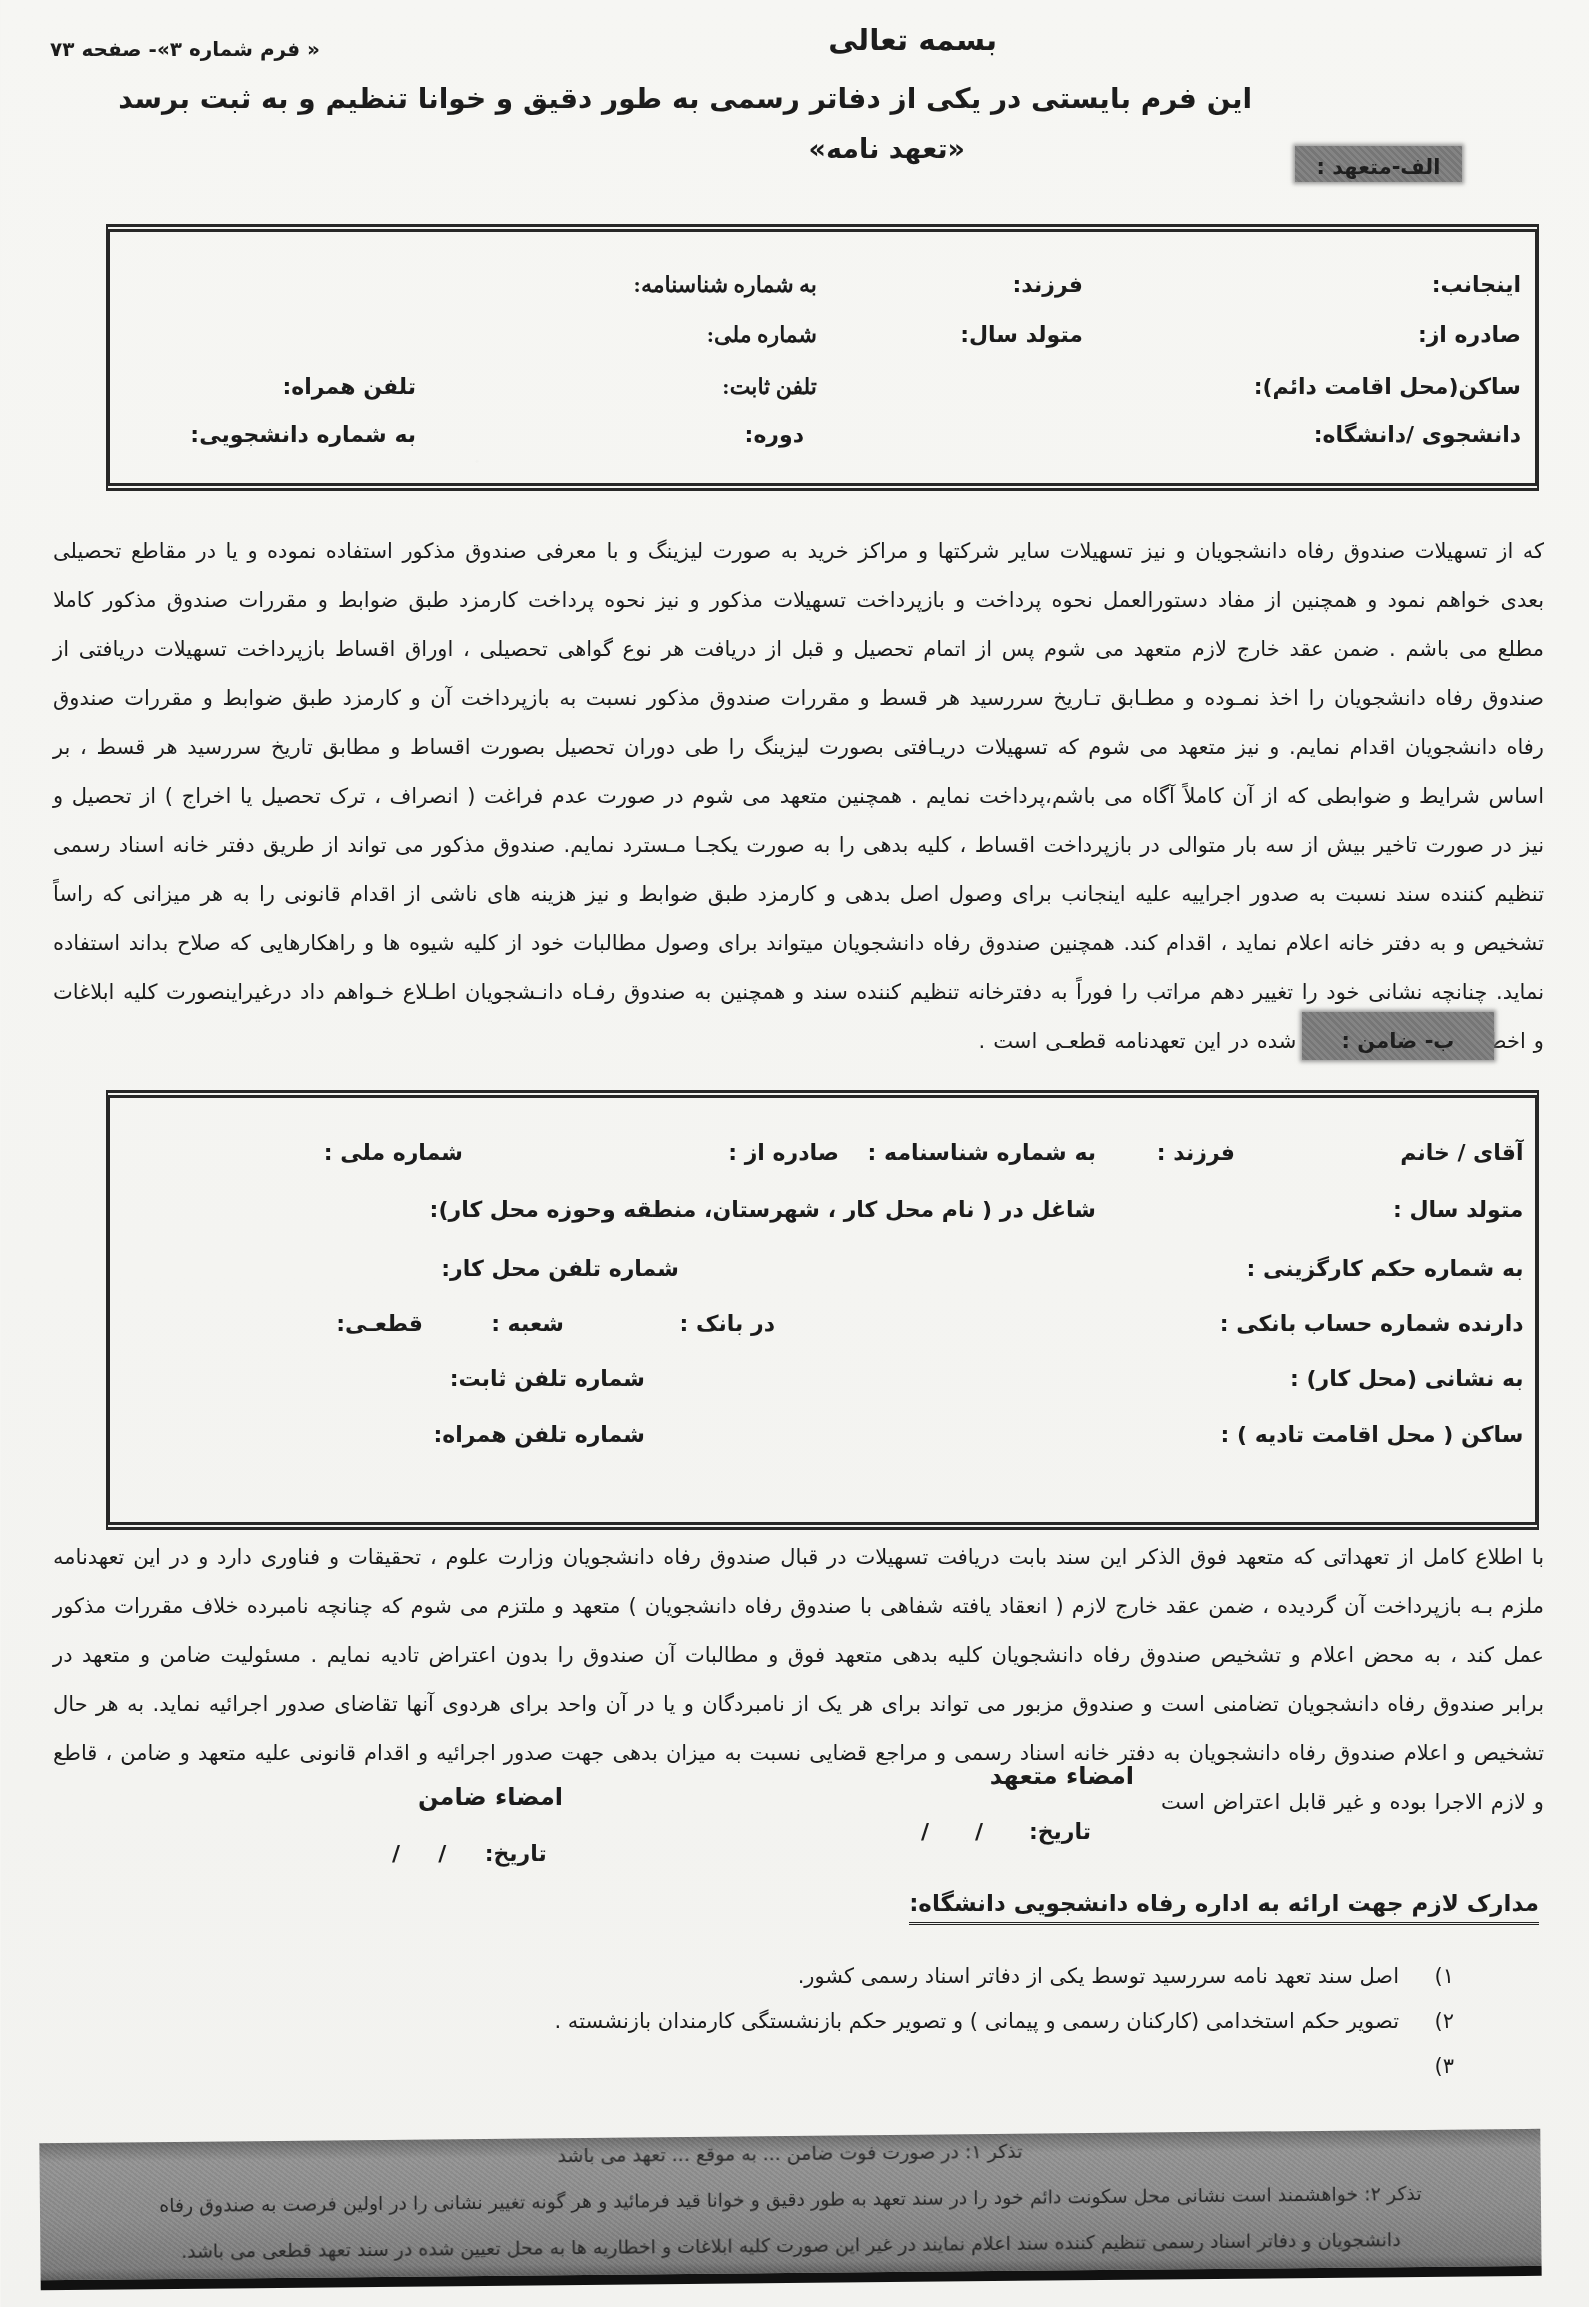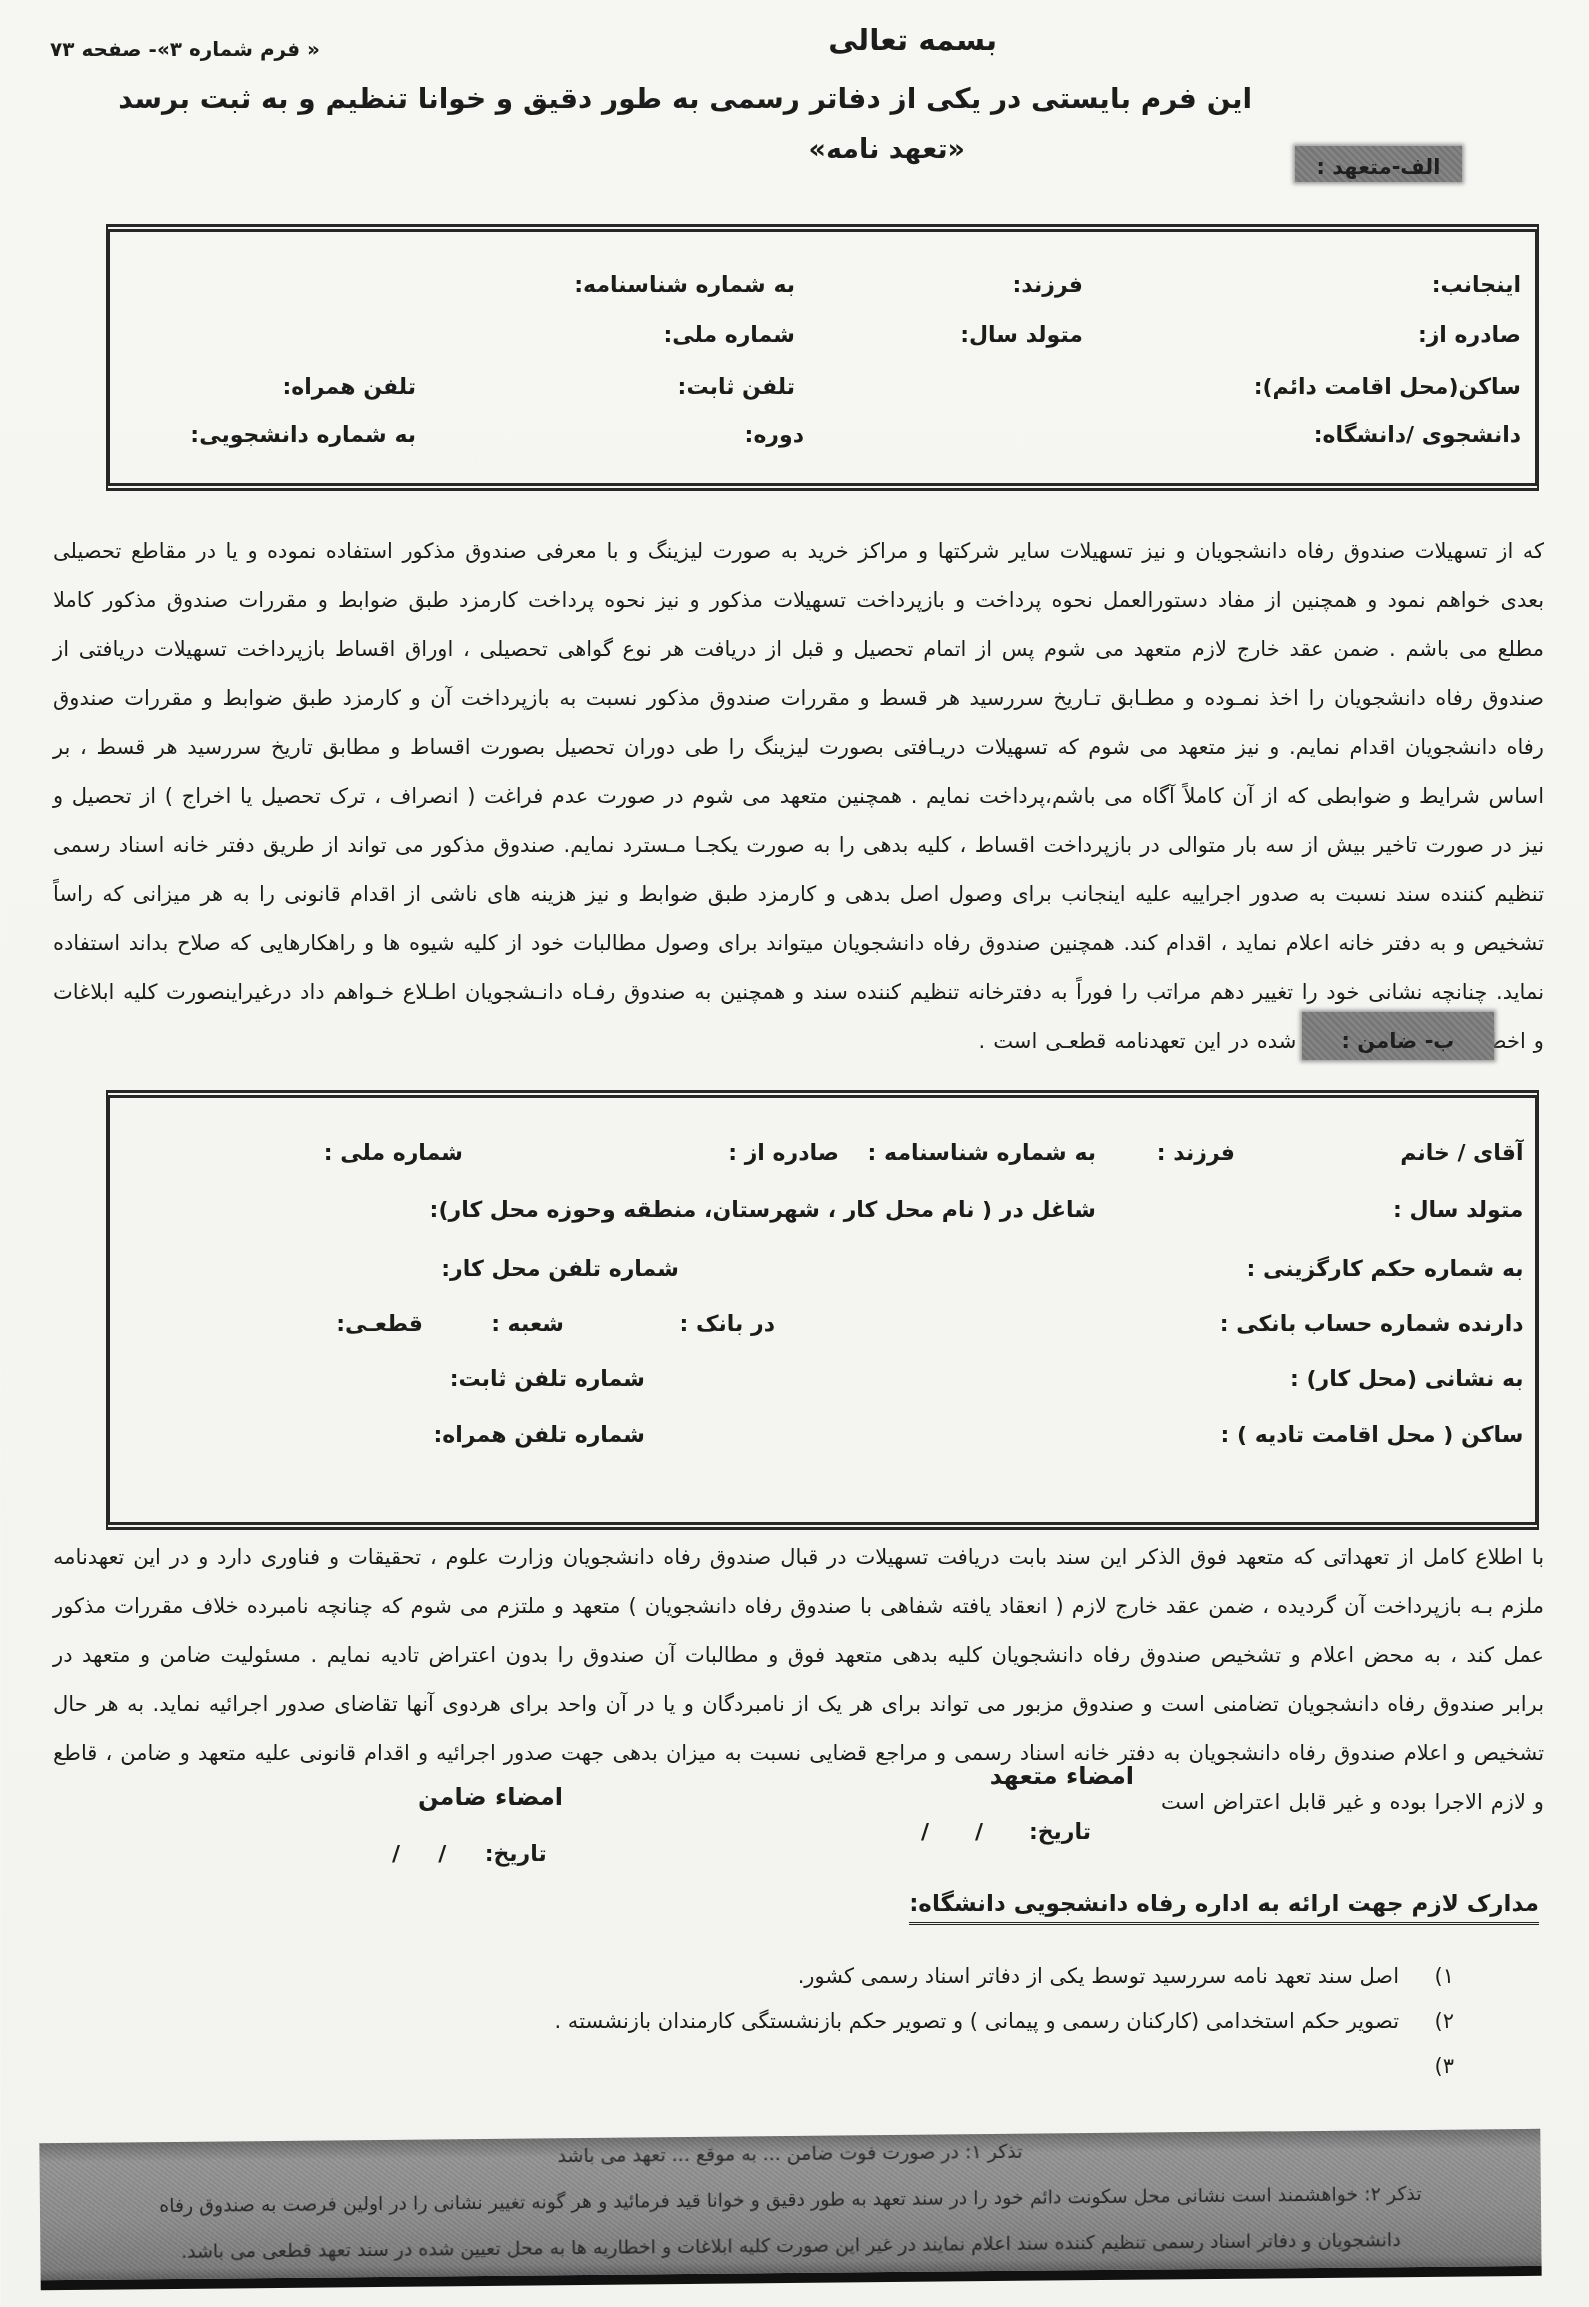--- a/index.html
+++ b/index.html
@@ -37,21 +37,21 @@
     border-color:#272727;
     border-style:double solid;
     border-width:8.3px 4.5px;
     background:transparent;
   }
   .box-obligor{top:224px;height:251px;}
   .box-guarantor{top:1090px;height:424px;}
   .lbl{position:absolute;font-size:22px;font-weight:bold;white-space:nowrap;}
   
   .ob-r1{top:40px;} .ob-r2{top:90px;} .ob-r3{top:142px;} .ob-r4{top:190px;}
-  .ob-c1{right:14px;} .ob-c2{right:452px;} .ob-c3{right:740px;} .ob-c3b{right:731px;} .ob-c4{right:1119px;}
+  .ob-c1{right:14px;} .ob-c2{right:452px;} .ob-c3{right:718px;font-family:Liberation Serif, serif;} .ob-c3b{right:731px;} .ob-c4{right:1119px;}
   
   .gu-r1{top:42px;} .gu-r2{top:99px;} .gu-r3{top:158px;} .gu-r4{top:213px;} .gu-r5{top:268px;} .gu-r6{top:324px;}
   .gu-c-right{right:11.5px;}
   .gu-r1-c2{right:300px;} .gu-r1-c3{right:439px;} .gu-r1-c4{right:696px;} .gu-r1-c5{right:1072px;}
   .gu-r2-c2{right:439px;}
   .gu-r3-c2{right:856px;}
   .gu-r4-c2{right:760px;} .gu-r4-c3{right:971px;} .gu-r4-c4{right:1112px;}
   .gu-r5-c2{right:890px;}
   .gu-r6-c2{right:890px;}
   

